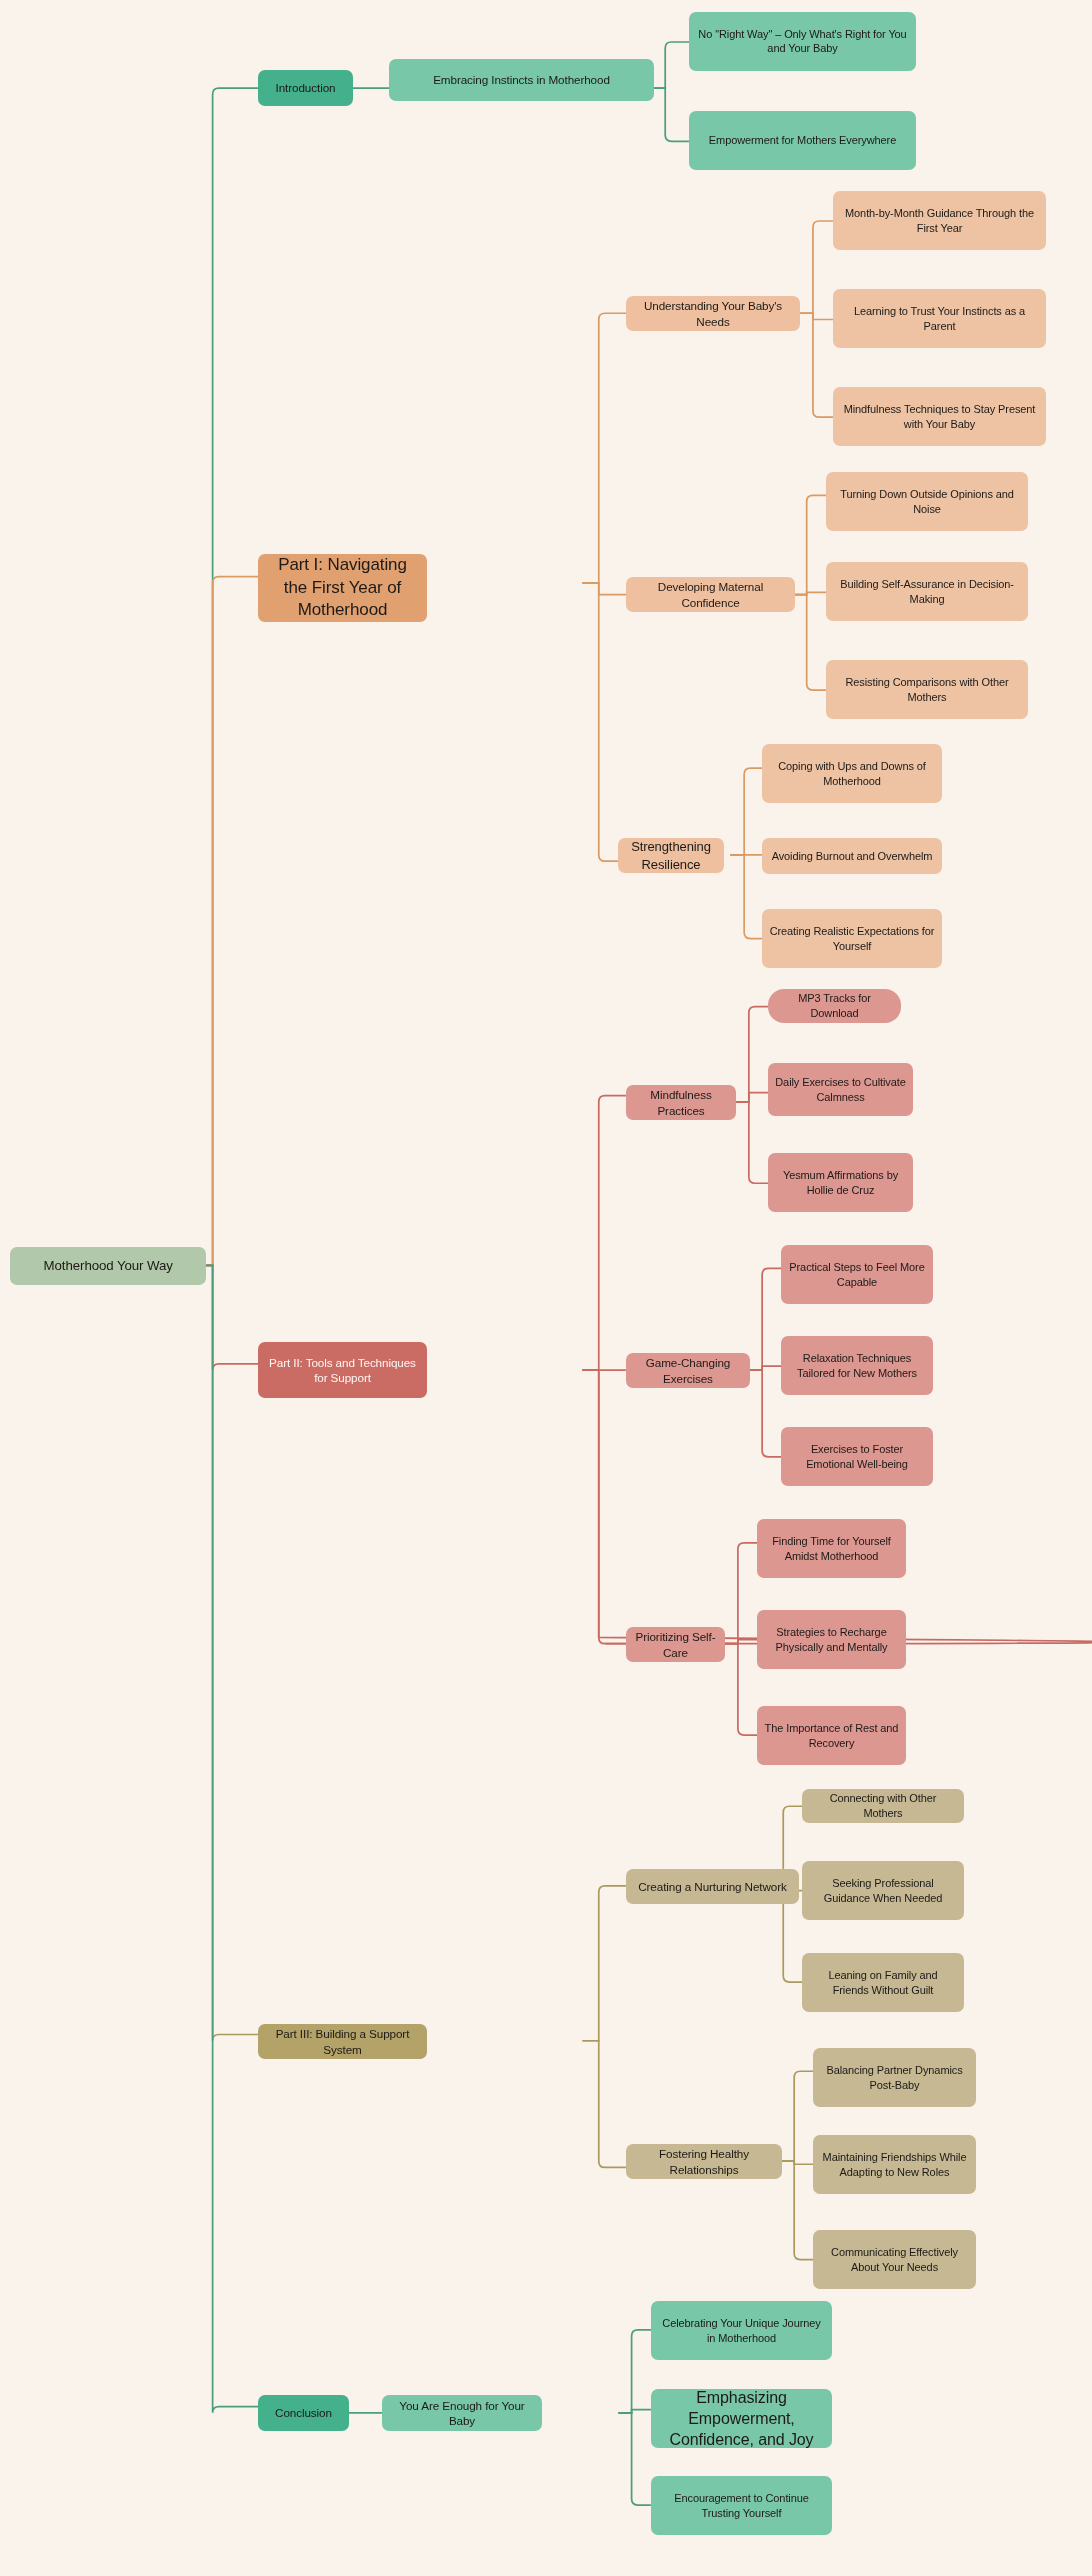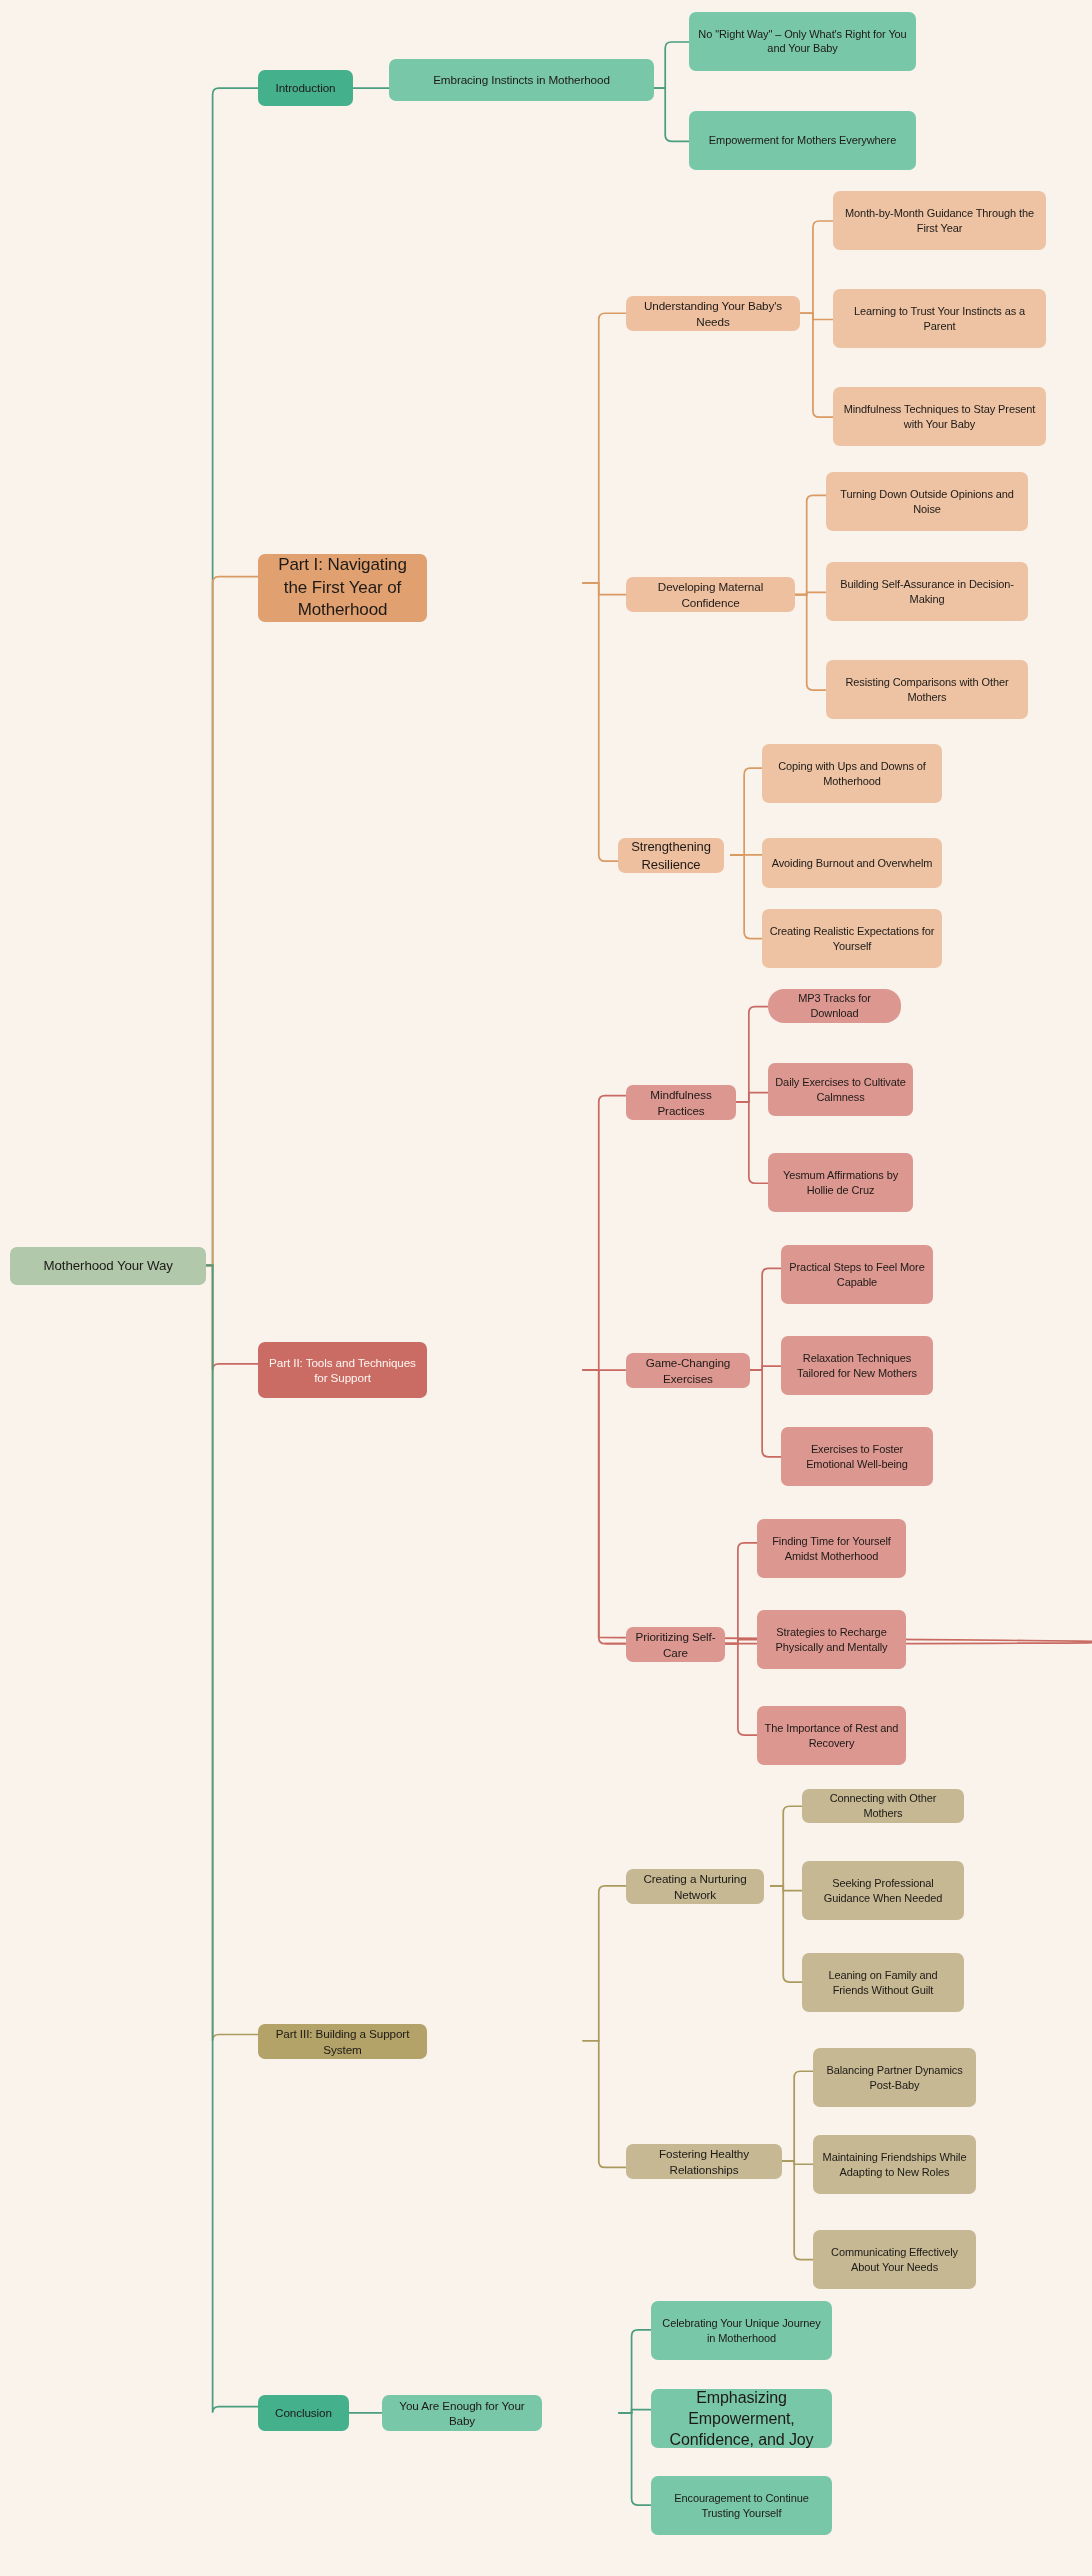--- a/index.html
+++ b/index.html
@@ -155,21 +155,21 @@
   <div class="node c-orange3" style="left:826px;top:660px;width:202px;height:59px;font-size:11px;">
     <span>Resisting Comparisons with Other Mothers</span>
   </div>
 
   <div class="node c-orange2" style="left:618px;top:838px;width:106px;height:35px;font-size:13px;">
     <span>Strengthening Resilience</span>
   </div>
   <div class="node c-orange3" style="left:762px;top:744px;width:180px;height:59px;font-size:11px;">
     <span>Coping with Ups and Downs of Motherhood</span>
   </div>
-  <div class="node c-orange3" style="left:762px;top:838px;width:180px;height:50px;font-size:11px;">
+  <div class="node c-orange3" style="left:762px;top:838px;width:180px;height:36px;font-size:11px;">
     <span>Avoiding Burnout and Overwhelm</span>
   </div>
   <div class="node c-orange3" style="left:762px;top:909px;width:180px;height:59px;font-size:11px;">
     <span>Creating Realistic Expectations for Yourself</span>
   </div>
 
   <div class="node c-red1" style="left:258px;top:1342px;width:169px;height:56px;font-size:11.7px;">
     <span>Part II: Tools and Techniques for Support</span>
   </div>
 
@@ -209,21 +209,21 @@
     <span>Strategies to Recharge Physically and Mentally</span>
   </div>
   <div class="node c-red2" style="left:757px;top:1706px;width:149px;height:59px;font-size:11px;">
     <span>The Importance of Rest and Recovery</span>
   </div>
 
   <div class="node c-olive1" style="left:258px;top:2024px;width:169px;height:35px;font-size:11.7px;">
     <span>Part III: Building a Support System</span>
   </div>
 
-  <div class="node c-olive2" style="left:626px;top:1869px;width:138px;height:35px;font-size:11.7px;">
+  <div class="node c-olive2" style="left:626px;top:1869px;width:173px;height:35px;font-size:11.7px;">
     <span>Creating a Nurturing Network</span>
   </div>
   <div class="node c-olive2" style="left:802px;top:1789px;width:162px;height:34px;font-size:11px;">
     <span>Connecting with Other Mothers</span>
   </div>
   <div class="node c-olive2" style="left:802px;top:1861px;width:162px;height:59px;font-size:11px;">
     <span>Seeking Professional Guidance When Needed</span>
   </div>
   <div class="node c-olive2" style="left:802px;top:1953px;width:162px;height:59px;font-size:11px;">
     <span>Leaning on Family and Friends Without Guilt</span>

